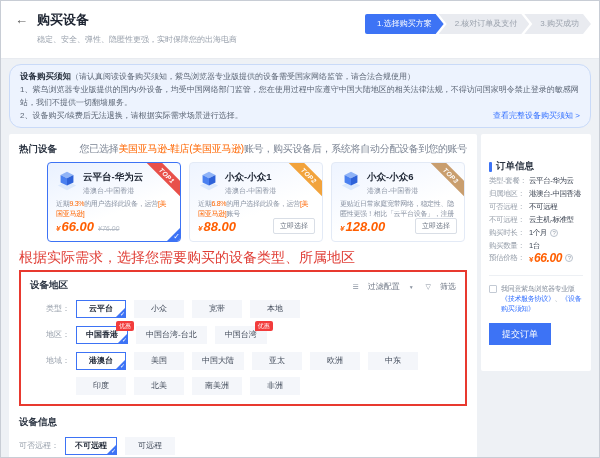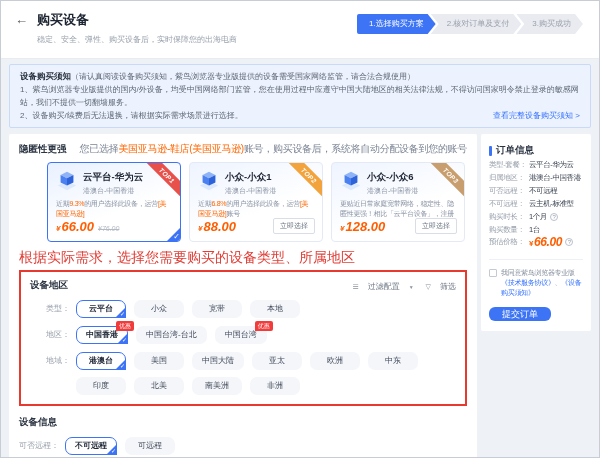--- a/index.html
+++ b/index.html
@@ -4,31 +4,31 @@
 <style>
 *{margin:0;padding:0;box-sizing:border-box}
 html,body{width:600px;height:458px}
 body{font-family:"Liberation Sans","DejaVu Sans",sans-serif;color:#333;background:#fff}
 .screen{width:600px;height:458px;border:1px solid #c8cdd5;overflow:hidden;background:#eef1f5}
 
 .topbar{background:#fff;height:58px;padding:10px 16px 0 14px;position:relative;border-bottom:1px solid #e8ebf0;display:flex;align-items:flex-start}
 .back{font-size:13px;color:#555;margin:1px 9px 0 0;cursor:pointer}
 .page-title{font-size:13px;font-weight:700;color:#1f2633}
 .page-sub{font-size:8px;color:#9aa2ad;margin-top:5px}
-.steps{position:absolute;right:16px;top:13px;display:flex}
+.steps{position:absolute;right:8px;top:13px;display:flex}
 .step{height:20px;line-height:20px;padding:0 12px 0 16px;font-size:8px;background:#e9ebf0;color:#9aa1ac;clip-path:polygon(0 0,calc(100% - 8px) 0,100% 50%,calc(100% - 8px) 100%,0 100%,8px 50%);margin-left:-5px;white-space:nowrap}
 .step.active{clip-path:polygon(0 0,calc(100% - 8px) 0,100% 50%,calc(100% - 8px) 100%,0 100%);background:#3D73F5;color:#fff;margin-left:0;border-radius:2px 0 0 2px;padding-left:12px}
 
 .page{padding:5px 8px 0}
-.notice{background:#edf3fe;border:1px solid #c9daf8;border-radius:2px;padding:5px 10px;font-size:8px;color:#5d6776;line-height:13px}
+.notice{background:#edf3fe;border:1px solid #c9daf8;border-radius:12px;padding:5px 10px;font-size:8px;color:#5d6776;line-height:13px}
 .notice b{color:#2b3442;font-size:8.5px}
 .notice-link{color:#3370FF;float:right;cursor:pointer;text-decoration:none}
 .content{display:flex;gap:4px;margin-top:6px;height:327px}
 .main-panel{flex:1;background:#fff;border-radius:2px;padding:8px 10px;position:relative;overflow:hidden}
-.sidebar{width:110px;background:#fff;border-radius:2px;padding:10px 8px;align-self:flex-start}
+.sidebar{width:110px;background:#fff;border-radius:2px;padding:26px 8px;align-self:flex-start}
 
 .hot-header{display:flex;justify-content:space-between;align-items:center}
 .sec-title{font-size:9.5px;font-weight:700;color:#2b3442}
 .hot-note{font-size:10px;color:#7c8594;letter-spacing:-0.3px;white-space:nowrap}
 .orange{color:#FF6600}
 .cards{display:flex;gap:8px;margin:6px 0 0 28px}
 .card{position:relative;flex:0 0 134px;height:80px;border:1px solid #e3eaf6;border-radius:4px;background:linear-gradient(160deg,#eef4ff 0%,#ffffff 60%);padding:7px 8px;display:flex;flex-direction:column;overflow:hidden;cursor:pointer}
 .card.selected{border-color:#3D73F5;background:linear-gradient(160deg,#e9f1ff 0%,#ffffff 60%)}
 .ribbon{position:absolute;top:7px;right:-16px;width:58px;transform:rotate(45deg);text-align:center;font-size:6.5px;font-style:italic;font-weight:700;color:#fff;padding:2px 0;letter-spacing:.5px}
 .ribbon.top1{background:#E8504A}
@@ -52,21 +52,21 @@
 .red-note{color:#E03E36;font-size:14px;margin:7px 0 3px}
 .red-box{border:2px solid #E8392F;padding:7px 9px 9px}
 .sec-row{display:flex;justify-content:space-between;align-items:flex-end}
 .sec-tools{font-size:8px;color:#6b7482;display:flex;gap:12px;align-items:center}
 .tool{display:flex;align-items:center;gap:9px;cursor:pointer}
 .tool-icon{font-size:7px;color:#8a93a0}
 .caret{font-size:5px;color:#8a93a0}
 .frow{display:flex;margin-top:8px}
 .flab{flex:0 0 46px;text-align:right;font-size:8px;color:#9aa2ad;line-height:18px;padding-right:6px}
 .opts{display:flex;flex-wrap:wrap;gap:7px 8px;flex:1}
-.opt{position:relative;min-width:50px;height:18px;line-height:16px;border:1px solid transparent;background:#f4f6fa;border-radius:7px;padding:0 9px;font-size:8px;color:#434c5b;text-align:center;cursor:pointer}
+.opt{position:relative;min-width:50px;height:18px;line-height:16px;border:1px solid transparent;background:#f4f6fa;border-radius:0;padding:0 9px;font-size:8px;color:#434c5b;text-align:center;cursor:pointer}
 .opt.sel{background:#fff;border-color:#3D73F5;font-weight:700;color:#222a38}
 .promo{position:absolute;top:-6px;right:-7px;background:#F23C3C;color:#fff;font-size:6px;line-height:1;padding:2px 3px;border-radius:2px 2px 2px 0;font-weight:400}
 
 .info-title{margin-top:10px}
 
 .side-title-row{display:flex;align-items:center;gap:4px}
 .accent{width:3px;height:10px;background:#3D73F5;border-radius:1px}
 .side-title{font-size:9.5px;font-weight:700;color:#2b3442}
 .field{display:flex;align-items:center;margin-top:3px;font-size:7.5px;letter-spacing:-0.4px;white-space:nowrap}
 .flabel{color:#9aa2ad;flex:0 0 40px}
@@ -74,32 +74,32 @@
 .help{width:8px;height:8px;border:1px solid #b9c1cc;border-radius:50%;color:#9aa2ad;font-size:6px;line-height:6px;text-align:center;margin-left:3px;flex:0 0 8px;cursor:pointer}
 .price-field{margin-top:0}
 .price{display:flex;align-items:baseline}
 .price .cur{font-style:normal;font-weight:700}
 .price .num{font-size:12px;font-weight:700;font-style:italic;color:#FF5E00}
 .side-divider{border-top:1px solid #edf0f4;margin:10px 0 8px}
 .agree{display:flex;gap:4px;align-items:flex-start}
 .cbx{width:8px;height:8px;border:1px solid #c3cad4;border-radius:1px;background:#fff;flex:0 0 8px;margin-top:1px;cursor:pointer}
 .agree-text{font-size:7px;color:#8a93a0;line-height:10px;letter-spacing:-0.3px}
 .agree-text a{color:#3370FF;text-decoration:none;cursor:pointer}
-.submit{margin-top:9px;width:62px;height:14px;background:#3D73F5;color:#fff;border:0;border-radius:6px;font-size:9px;cursor:pointer;font-family:inherit}
+.submit{margin-top:9px;width:62px;height:22px;background:#3D73F5;color:#fff;border:0;border-radius:0;font-size:9px;cursor:pointer;font-family:inherit}
 </style>
 </head>
 <body>
 
 <div class="screen">
 
   <header class="topbar">
     <span class="back">←</span>
     <div>
       <div class="page-title">购买设备</div>
-      <div class="page-sub">稳定、安全、弹性、购买设备后，实时保障您的出海电商</div>
+      <div class="page-sub">稳定、安全、弹性、隐匿性更强，实时保障您的出海电商</div>
     </div>
     <div class="steps">
       <div class="step active">1.选择购买方案</div>
       <div class="step">2.核对订单及支付</div>
       <div class="step">3.购买成功</div>
     </div>
   </header>
 
   <div class="page">
 
@@ -112,21 +112,21 @@
         <a class="notice-link">查看完整设备购买须知 &gt;</a>
         <span>2、设备购买/续费后无法退换，请根据实际需求场景进行选择。</span>
       </div>
     </div>
 
     <div class="content">
 
       <div class="main-panel">
 
         <div class="hot-header">
-          <span class="sec-title">隐匿性更强</span>
+          <span class="sec-title">热门设备</span>
           <span class="hot-note"><span>您已选择</span><span class="orange">美国亚马逊-鞋店(美国亚马逊)</span><span>账号，购买设备后，系统将自动分配设备到您的账号</span></span>
         </div>
 
         <div class="cards">
 
           <div class="card selected">
             <div class="ribbon top1">TOP1</div>
             <div class="card-head">
               <span class="cube"><svg width="22" height="22" viewBox="0 0 24 24">
                     <polygon points="2,17 12,22 22,17 12,12" fill="#dce9fc"></polygon>

